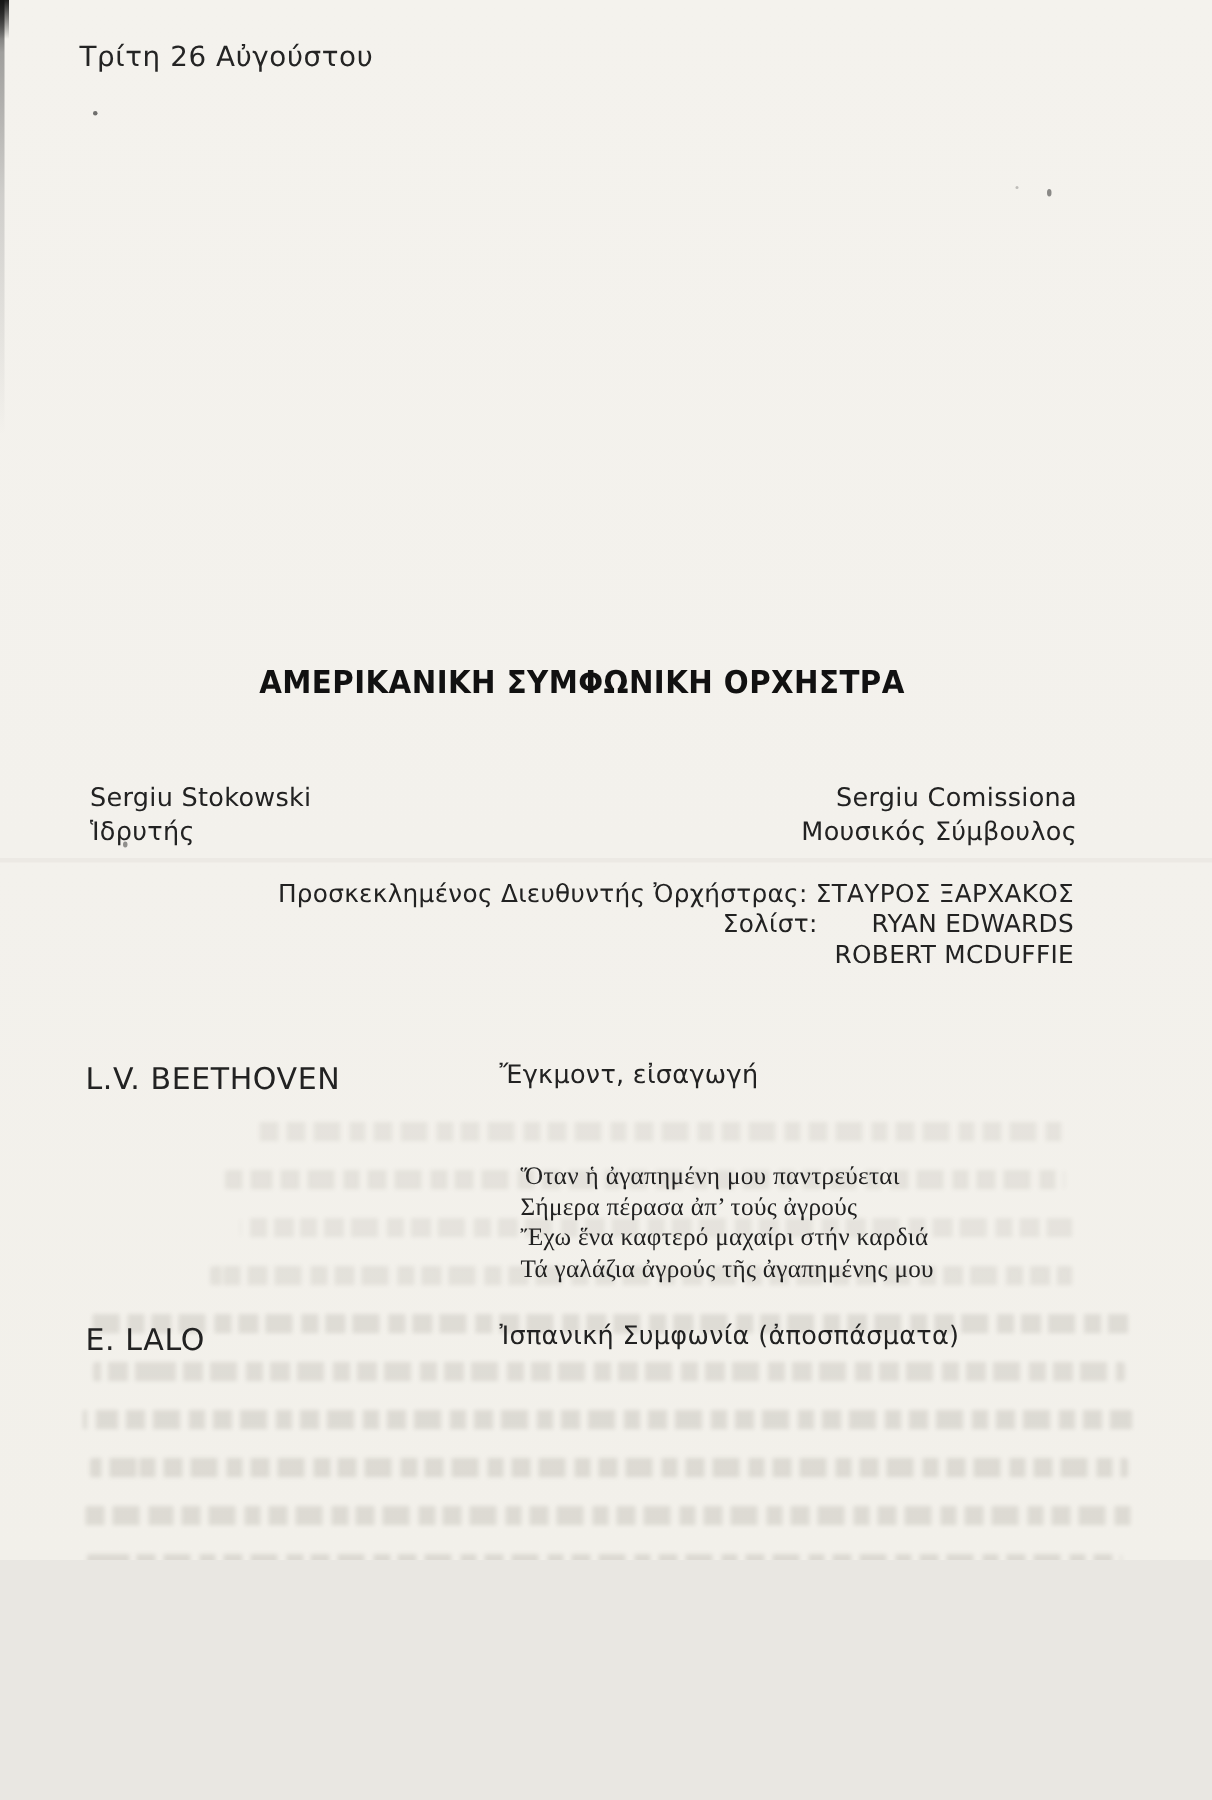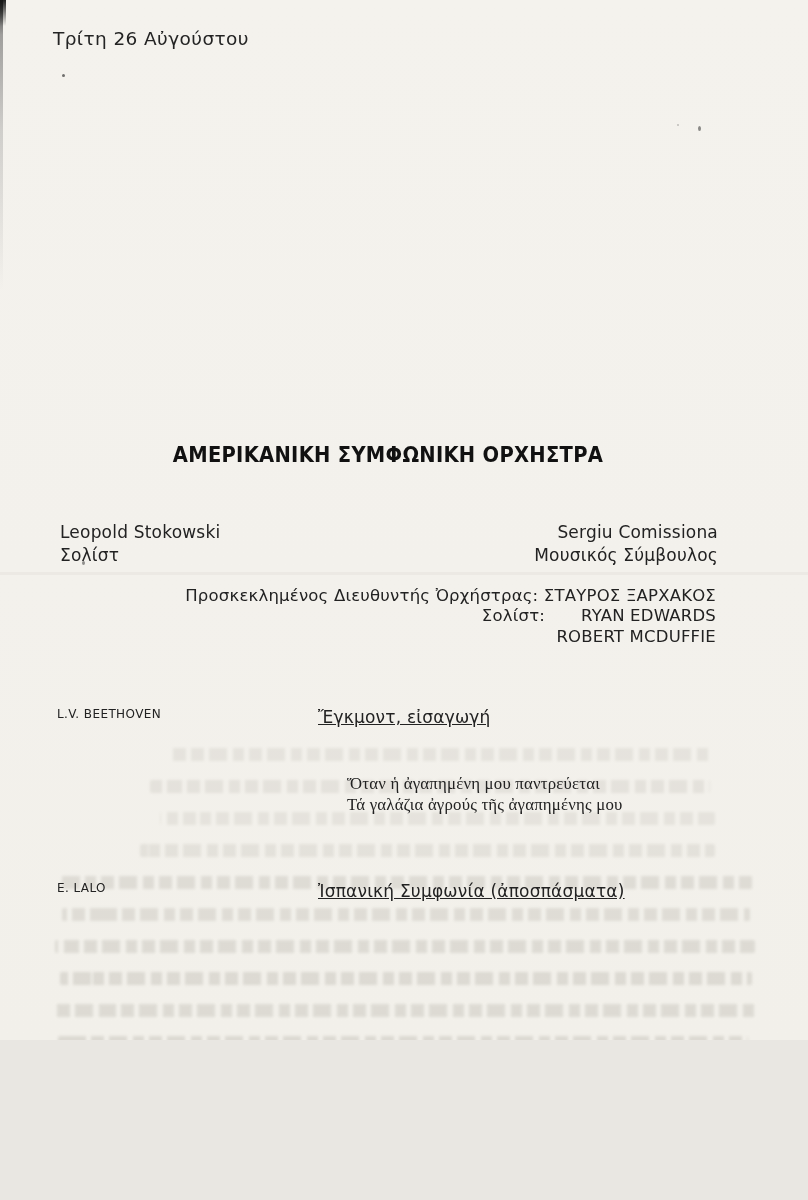--- a/index.html
+++ b/index.html
@@ -60,22 +60,22 @@
   .title{
     left:388px;top:443px;font-size:21px;font-weight:bold;color:#111;
     transform:translateX(-50%) scaleX(.93);transform-origin:center top;
     letter-spacing:.3px;
   }
   .founder{left:60px;top:521px;font-size:17px;line-height:22.5px;letter-spacing:.2px;}
   .advisor{right:90px;top:521px;font-size:17px;line-height:22.5px;text-align:right;letter-spacing:.2px;}
   .conductor-block{right:92px;top:586px;font-size:16.5px;line-height:20.3px;text-align:right;letter-spacing:.2px;}
   .soloist-gap{display:inline-block;width:36px;}
   .prog-row{position:absolute;left:0;top:0;width:100%;height:20px;z-index:2;}
-  .composer{position:absolute;left:57px;font-size:12px;letter-spacing:.4px;white-space:nowrap;}
-  .work{position:absolute;left:318px;font-size:17px;letter-spacing:.2px;white-space:nowrap;text-decoration:underline;}
+  .composer{position:absolute;left:57px;font-size:20px;letter-spacing:.4px;white-space:nowrap;}
+  .work{position:absolute;left:333px;font-size:17px;letter-spacing:.2px;white-space:nowrap;}
   .movements{left:347px;top:774px;font-size:16.8px;line-height:20.6px;letter-spacing:.2px;z-index:2;}
   .movements div{white-space:nowrap;font-family:Liberation Serif, serif;}
   .pagenum{left:699px;top:1137px;font-size:16.5px;color:#1d1d1d;}
 </style>
 </head>
 <body>
 
 <div class="page">
 
   <div class="bleed">
@@ -98,22 +98,22 @@
   <div class="scan-band"></div>
   <div class="speck s1"></div>
   <div class="speck s2"></div>
   <div class="speck s3"></div>
   <div class="speck s4"></div>
 
   <div class="txt date">Τρίτη 26 Αὐγούστου</div>
   <div class="txt title">ΑΜΕΡΙΚΑΝΙΚΗ ΣΥΜΦΩΝΙΚΗ ΟΡΧΗΣΤΡΑ</div>
 
   <div class="txt founder">
-    <div>Leopold Stokowski</div>
-    <div>Σολίστ</div>
+    <div>Sergiu Stokowski</div>
+    <div>Ἱδρυτής</div>
   </div>
   <div class="txt conductor-block">
     <div>
       <span>Προσκεκλημένος Διευθυντής Ὀρχήστρας:</span>
       <span>ΣΤΑΥΡΟΣ ΞΑΡΧΑΚΟΣ</span>
     </div>
     <div>
       <span>Σολίστ:</span><span class="soloist-gap"></span><span>RYAN EDWARDS</span>
     </div>
     <div>ROBERT MCDUFFIE</div>
@@ -123,20 +123,22 @@
     <div>Sergiu Comissiona</div>
     <div>Μουσικός Σύμβουλος</div>
   </div>
 
   <div class="prog-row" style="top:707px">
     <span class="composer">L.V. BEETHOVEN</span>
     <span class="work">Ἔγκμοντ, εἰσαγωγή</span>
   </div>
   <div class="txt movements">
     <div>Ὅταν ἡ ἀγαπημένη μου παντρεύεται</div>
+    <div>Σήμερα πέρασα ἀπ’ τούς ἀγρούς</div>
+    <div>Ἔχω ἕνα καφτερό μαχαίρι στήν καρδιά</div>
     <div>Τά γαλάζια ἀγρούς τῆς ἀγαπημένης μου</div>
   </div>
   <div class="prog-row" style="top:881px">
     <span class="composer">E. LALO</span>
     <span class="work">Ἰσπανική Συμφωνία (ἀποσπάσματα)</span>
   </div>
 
   <div class="txt pagenum">61</div>
 </div>
 

